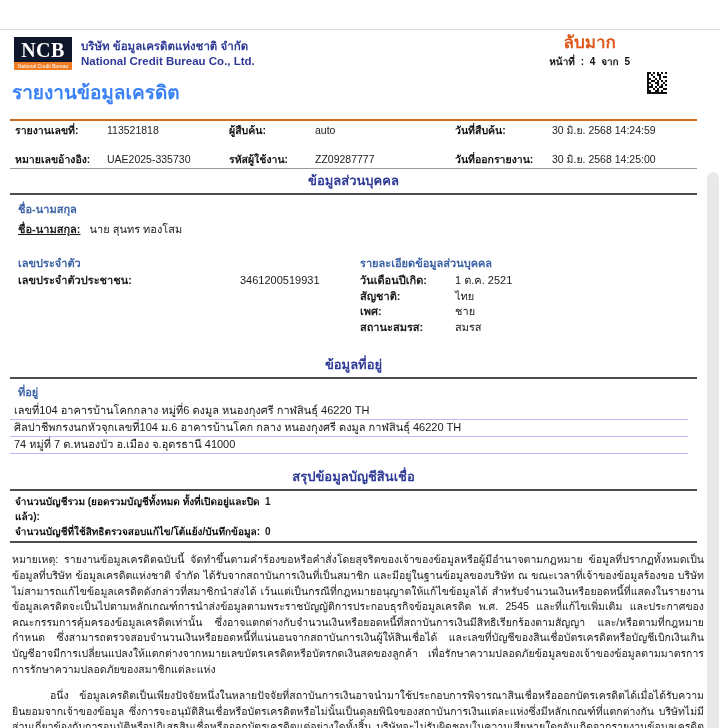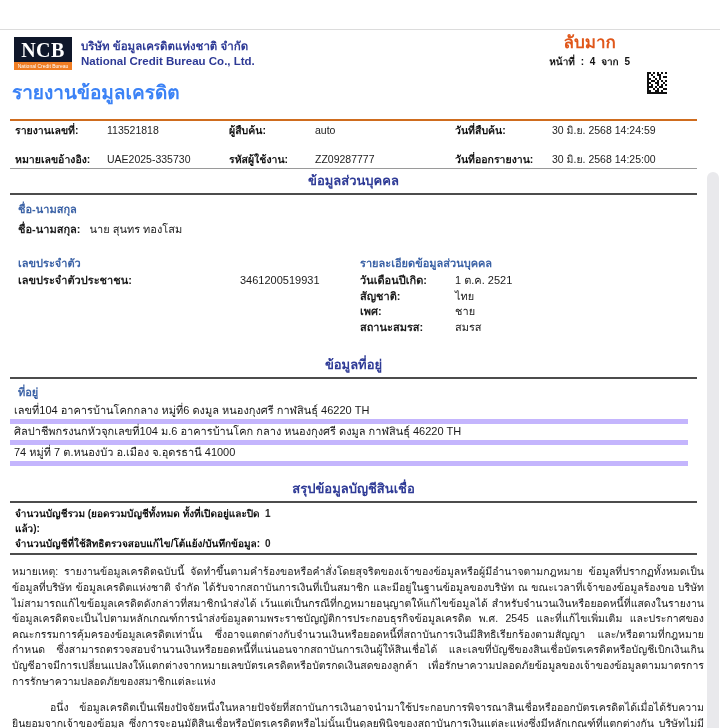--- a/index.html
+++ b/index.html
@@ -30,38 +30,38 @@
   .rule-gray { margin:2px 0 0 10px; width:687px; height:1px; background:#9a9a9a; }
 
   .barcode { position:absolute; top:72px; left:647px; width:20px; height:22px; }
 
   
   .banner { margin:1px 13px 0 10px; width:687px; text-align:center; color:#2e3a96; font-weight:bold; font-size:13px; padding-bottom:2px; border-bottom:2px solid #4c4c4c; }
   .sub-h { color:#3b62a6; font-weight:bold; font-size:11px; }
 
   .sec-pad { padding-left:18px; padding-right:24px; }
   .row11 { font-size:11px; line-height:15px; }
-  .lbl { font-weight:bold; }
+  .lbl { font-weight:bold;text-decoration:underline; }
 
   .name-h { margin-top:5px; }
   .name-row { margin-top:4px; }
   .name-row .lbl { margin-right:9px; }
 
   .cols { display:flex; margin-top:17px; }
   .col-left { width:342px; flex:0 0 auto; }
   .col-right { flex:1; }
   .pd-row { font-size:11px; line-height:15.6px; }
   .id-l { display:inline-block; width:222px; font-weight:bold; }
   .pd-l { display:inline-block; width:95px; font-weight:bold; }
   .col-h { margin-bottom:1px; }
 
   .sp-addr { margin-top:19px; }
   .addr-h { margin:4px 0 2px 18px; }
   .addr-wrap { margin:0 32px 0 10px; }
-  .addr-line { font-size:11px; line-height:13px; padding:1px 0 2px 4px; border-bottom:5px solid #c4b5fd; }
+  .addr-line { font-size:11px; line-height:13px; padding:1px 0 2px 4px; border-bottom:1px solid #c4b5fd; }
   .sp-sum { margin-top:12px; }
 
   .sum { margin:3px 0 0 15px; width:682px; display:grid; grid-template-columns:250px 1fr; font-size:10px; line-height:15px; }
   .sum .m-l, .sum .m-v { font-weight:bold; }
   .rule-dark { margin:2px 0 0 10px; width:687px; height:2px; background:#4c4c4c; }
 
   .notes { margin:9px 16px 0 12px; font-size:10.5px; line-height:15.6px; text-align:justify; color:#1a1a1a; }
   .notes p + p { margin-top:11px; }
   .notes p.ind { text-indent:38px; }
 

